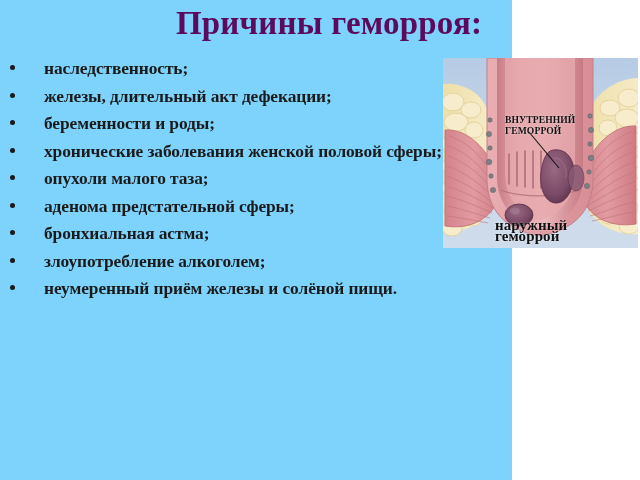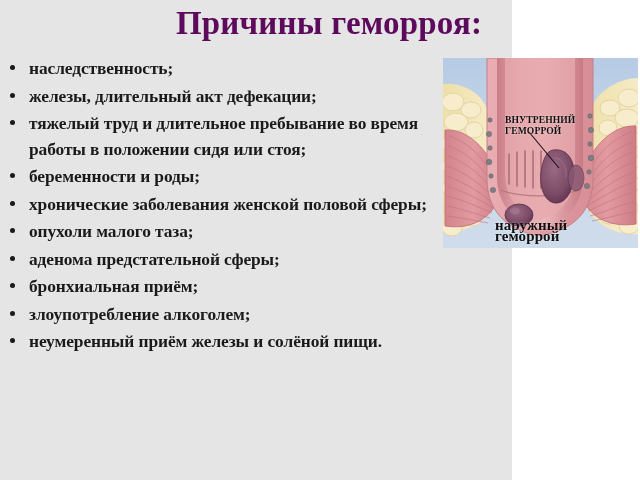--- a/index.html
+++ b/index.html
@@ -12,21 +12,21 @@
     height: 480px;
     overflow: hidden;
     font-family: "Liberation Serif", "DejaVu Serif", serif;
     position: relative;
   }
 
   .slide {
     position: relative;
     width: 512px;
     height: 480px;
-    background: #e5e5e5;
+    background: #7dd3fc;
   }
 
   
   .title {
     position: absolute;
     left: 0;
     top: 4px;
     width: 640px;
     text-align: center;
     font-family: "Liberation Serif", "DejaVu Serif", serif;
@@ -44,21 +44,21 @@
     position: absolute;
     left: 0;
     top: 56px;
     width: 448px;
     margin: 0;
     padding: 0;
     list-style: none;
   }
   .bullet-item {
     position: relative;
-    padding-left: 29px;
+    padding-left: 44px;
     margin: 0 0 2px 0;
     font-family: "Liberation Serif", "DejaVu Serif", serif;
     font-weight: bold;
     font-size: 17.4px;
     line-height: 25.5px;
     color: #1a1a1a;
     letter-spacing: -0.1px;
   }
   .bullet-item .dot {
     position: absolute;
@@ -113,41 +113,37 @@
     <li class="bullet-item">
       <span class="dot"></span>
       <span>наследственность;</span>
     </li>
     <li class="bullet-item">
       <span class="dot"></span>
       <span>железы, длительный акт дефекации;</span>
     </li>
     <li class="bullet-item">
       <span class="dot"></span>
-      <span>тяжелый труд и длительное пребывание во время работы в положении сидя или стоя;</span>
-    </li>
-    <li class="bullet-item">
-      <span class="dot"></span>
       <span>беременности и роды;</span>
     </li>
     <li class="bullet-item">
       <span class="dot"></span>
       <span>хронические заболевания женской половой сферы;</span>
     </li>
     <li class="bullet-item">
       <span class="dot"></span>
       <span>опухоли малого таза;</span>
     </li>
     <li class="bullet-item">
       <span class="dot"></span>
       <span>аденома предстательной сферы;</span>
     </li>
     <li class="bullet-item">
       <span class="dot"></span>
-      <span>бронхиальная приём;</span>
+      <span>бронхиальная астма;</span>
     </li>
     <li class="bullet-item">
       <span class="dot"></span>
       <span>злоупотребление алкоголем;</span>
     </li>
     <li class="bullet-item">
       <span class="dot"></span>
       <span>неумеренный приём железы и солёной пищи.</span>
     </li>
   </ul>

